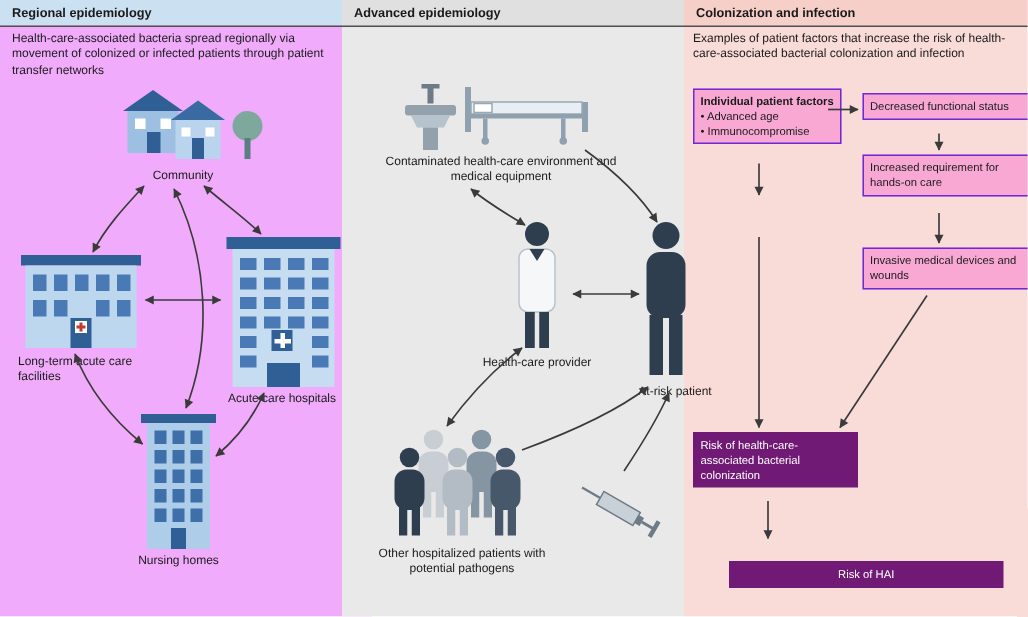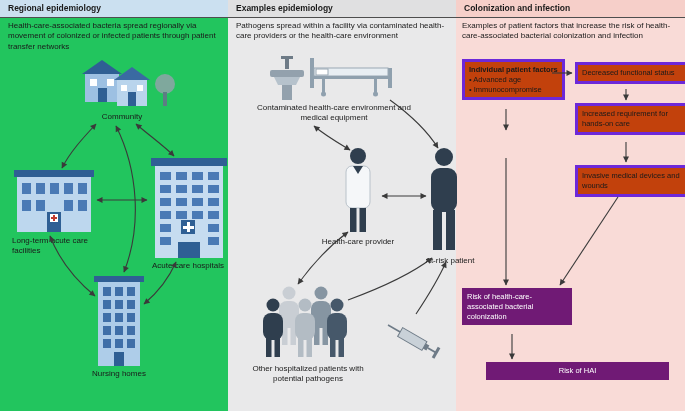--- a/index.html
+++ b/index.html
@@ -1,35 +1,35 @@
 <!DOCTYPE html>
 <html><head>
 <meta charset="utf-8">
 <style>
   html,body{margin:0;padding:0;}
   body{font-family:"Liberation Sans", sans-serif; color:#1a1a1a;}
   .canvas{position:relative;width:685px;height:411px;background:#fff;overflow:hidden;}
   .panel{position:absolute;top:0;height:411px;}
-  .panel-regional{left:0;width:228px;background:#22c55e;padding-left:20px;}
+  .panel-regional{left:0;width:228px;background:#f0abfc;padding-left:20px;}
   .panel-facility{left:228px;width:228px;background:#e9e9ea;}
   .panel-colonization{left:456px;width:265px;background:#f9dbd7;}
   .phead{position:absolute;top:0;left:0;right:0;height:17px;}
   .panel-regional .phead{background:#cbe0f0;}
   .panel-facility .phead{background:#e0e0e1;}
   .panel-colonization .phead{background:#f6cfc9;}
   .prule{position:absolute;top:17px;left:0;right:0;height:1px;background:#4e4e4e;}
   .ptitle{position:absolute;top:3px;left:8px;right:4px;font-size:8.5px;font-weight:bold;}
   .pdesc{position:absolute;top:21px;left:8px;font-size:8px;line-height:1.3;}
   .lbl{position:absolute;font-size:8px;line-height:1.25;text-align:center;}
   .lbl-left{text-align:left;}
   .icon{position:absolute;}
-  .fbox{position:absolute;background:#c2410c;border:3px solid #6d28d9;font-size:7.5px;line-height:1.3;padding:3px 4px;}
+  .fbox{position:absolute;background:#f9a8d4;border:1px solid #6d28d9;font-size:7.5px;line-height:1.3;padding:3px 4px;}
   .fbox b{display:block;}
   .fbox-red{position:absolute;background:#701a75;color:#fff;border:none;font-size:7.5px;line-height:1.3;padding:4px 5px;}
-  .fbox-red.center{text-align:center;}
+  .fbox-red.center{text-align:center;margin-top:12px;}
   .layer-top{position:absolute;left:0;top:0;width:685px;height:411px;pointer-events:none;}
   .arrows{position:absolute;left:0;top:0;pointer-events:none;}
 </style>
 </head>
 <body>
 
 <div class="canvas">
 
   <div class="panel panel-regional">
     <div class="phead"></div>
@@ -120,23 +120,22 @@
       <rect x="9" y="63" width="8" height="9" fill="#3f6fa8"></rect>
         <rect x="21" y="63" width="8" height="9" fill="#3f6fa8"></rect>
         <rect x="33" y="63" width="8" height="9" fill="#3f6fa8"></rect>
       <rect x="20" y="76" width="10" height="14" fill="#2f5f94"></rect>
     </svg>
     <div class="lbl" style="left:74px;top:369px;width:90px;">Nursing homes</div>
   </div>
 
   <div class="panel panel-facility">
     <div class="phead"></div>
-    <div class="ptitle">Examples epidemiology</div>
+    <div class="ptitle">Advanced epidemiology</div>
     <div class="prule"></div>
-    <div class="pdesc" style="width:212px;">Pathogens spread within a facility via contaminated health-care providers or the health-care environment</div>
 
     <svg class="icon" style="left:40px;top:56px;" width="38" height="44" viewBox="0 0 38 44">
       <rect x="13" y="0" width="12" height="3" fill="#6e7b87"></rect>
       <rect x="17" y="2" width="4" height="11" fill="#6e7b87"></rect>
       <rect x="2" y="14" width="34" height="7" rx="2" fill="#93a1ad"></rect>
       <path d="M6 21 h26 l-4 8 h-18 z" fill="#b6c2cc"></path>
       <rect x="14" y="29" width="10" height="15" fill="#93a1ad"></rect>
     </svg>
 
     <svg class="icon" style="left:80px;top:58px;" width="86" height="40" viewBox="0 0 86 40">

